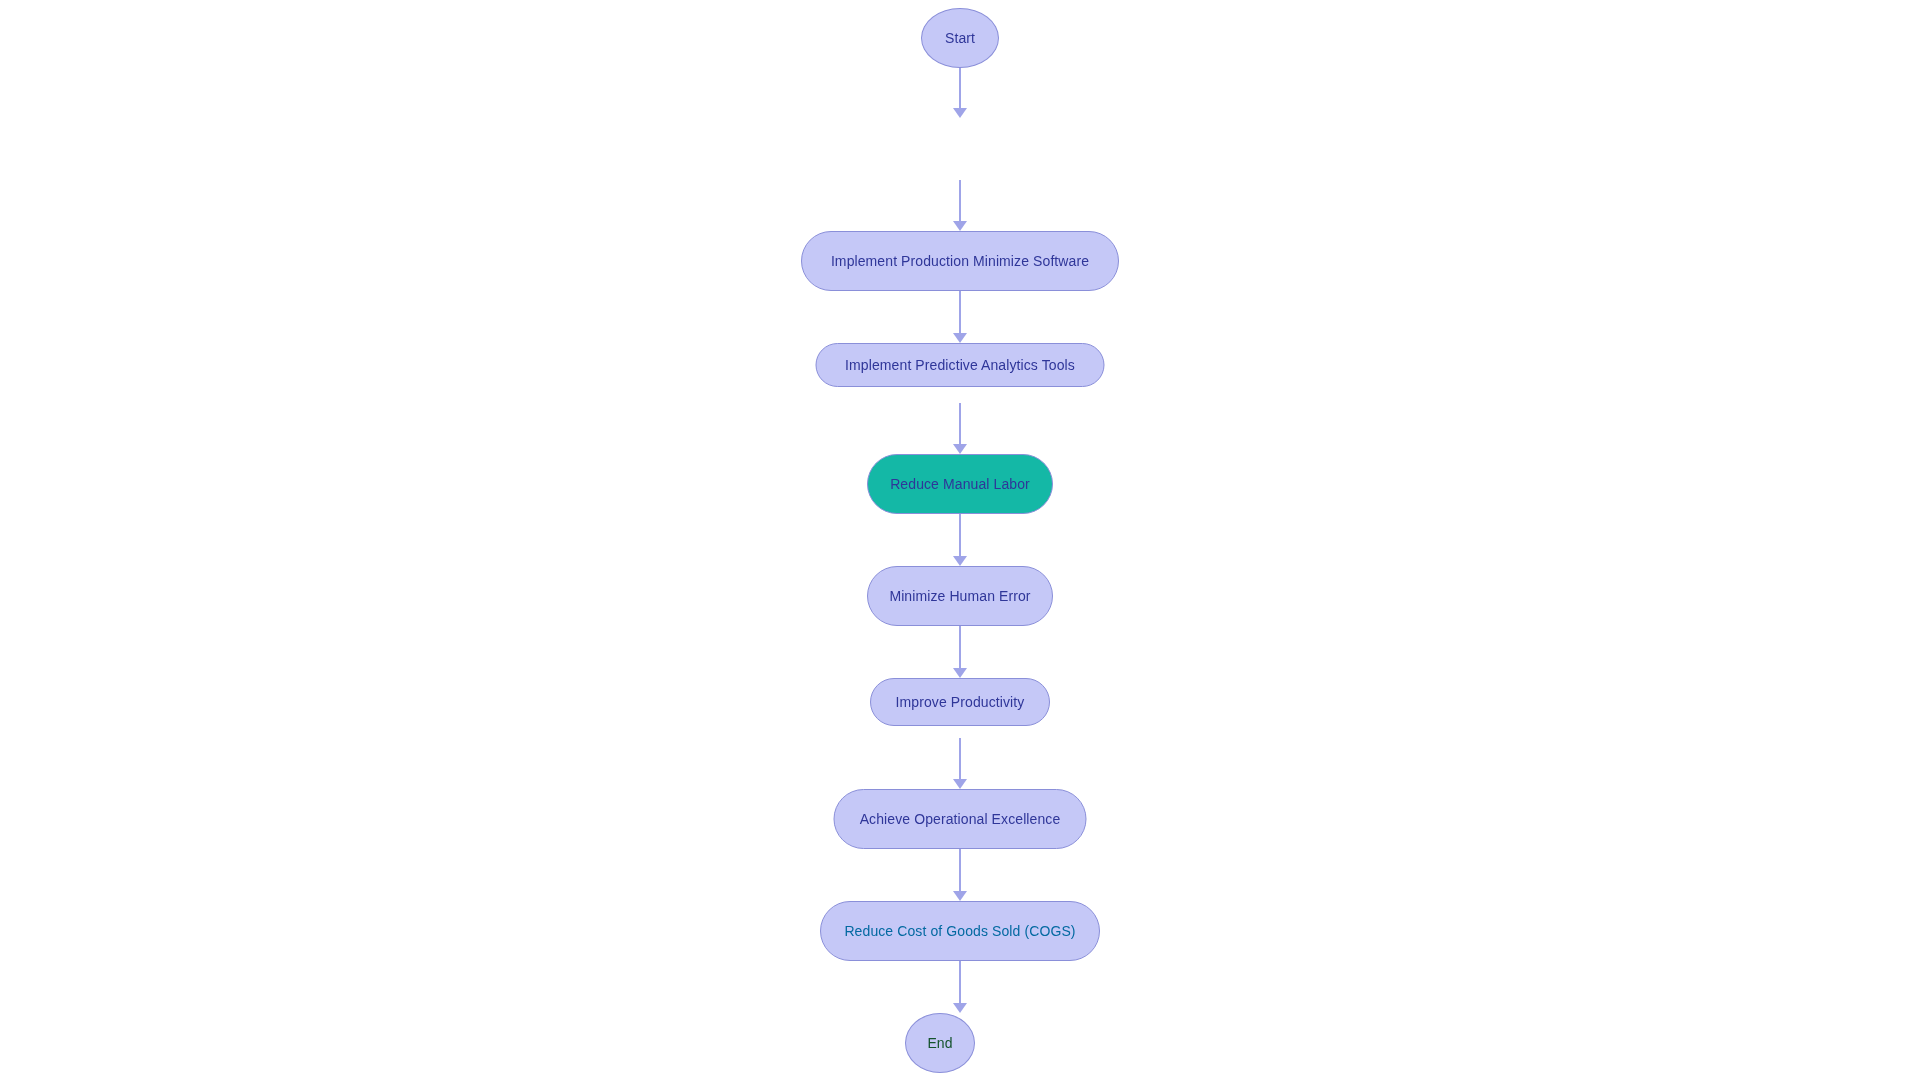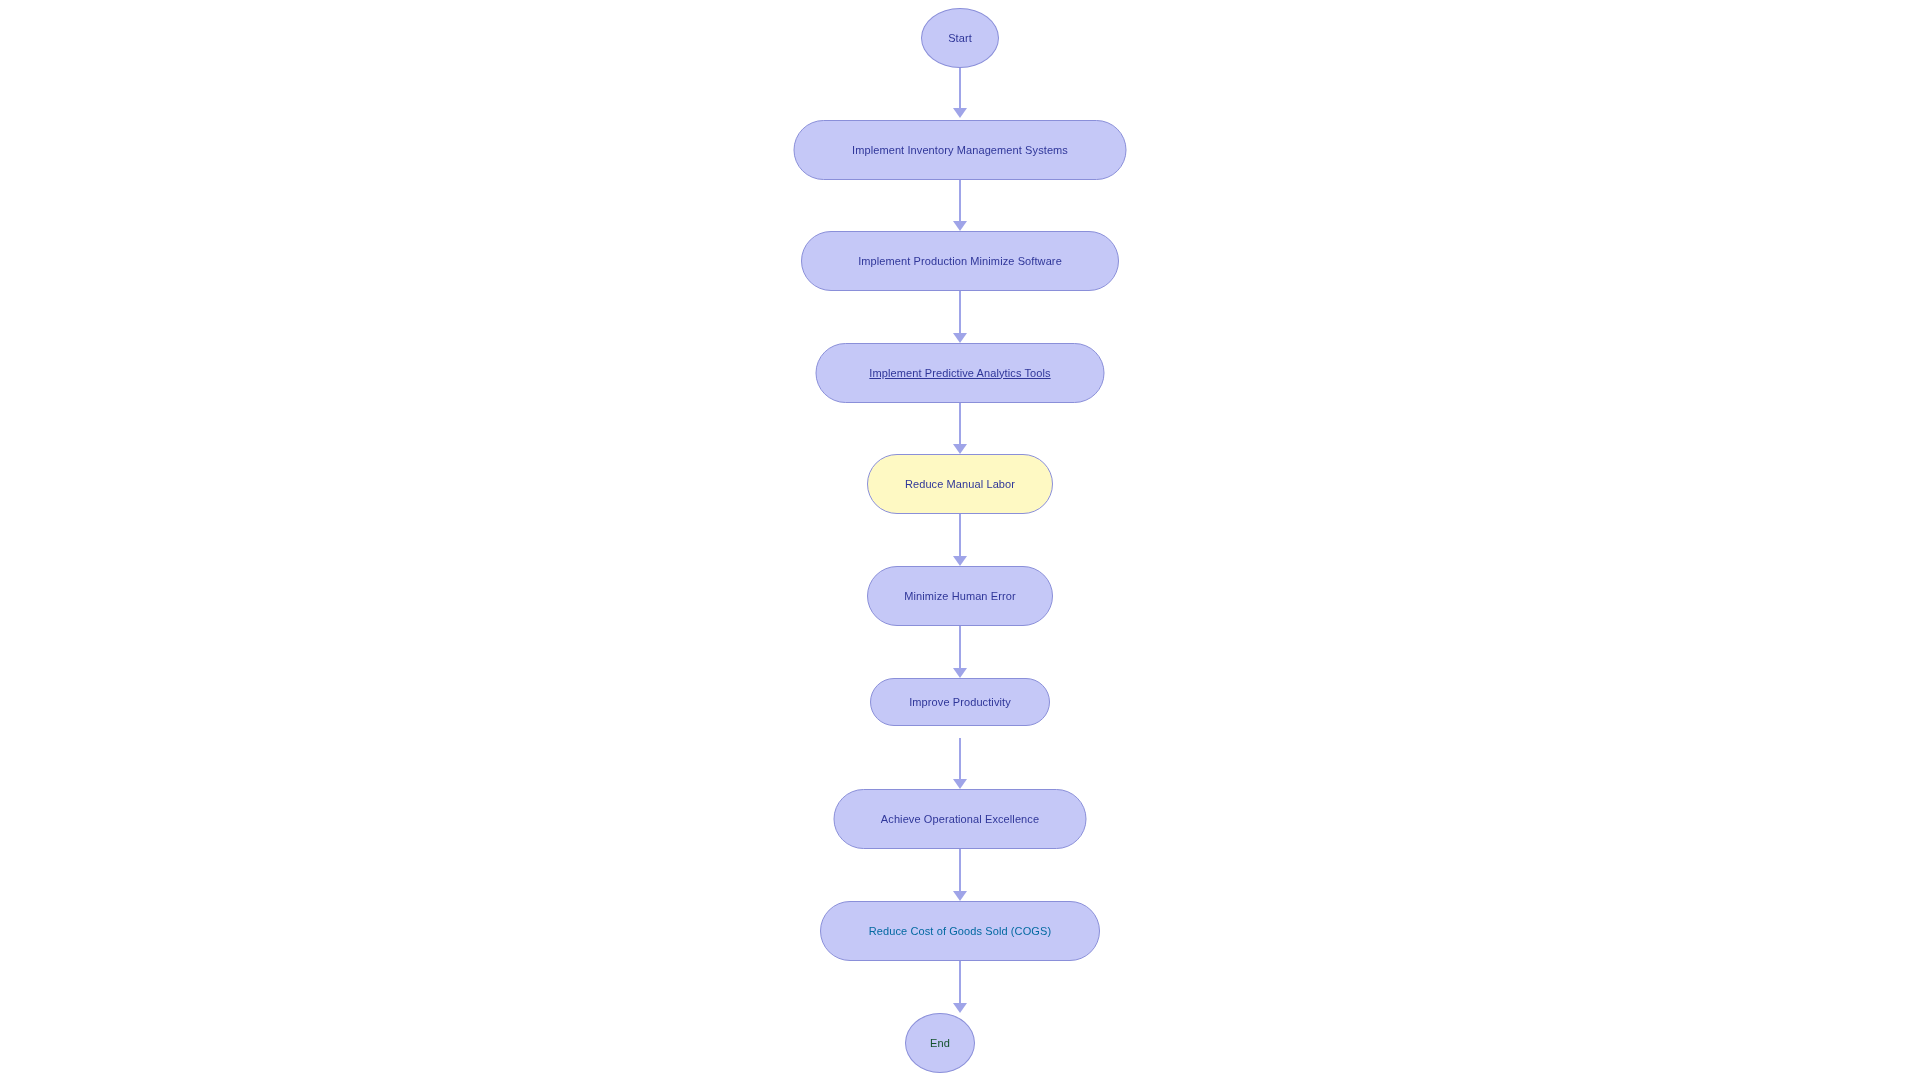--- a/index.html
+++ b/index.html
@@ -24,21 +24,21 @@
   .node {
     position: absolute;
     box-sizing: border-box;
     display: flex;
     align-items: center;
     justify-content: center;
     background: #c5c8f7;
     border: 1.5px solid #8a8fd9;
     color: #2f3699;
     font-family: "Liberation Sans", sans-serif;
-    font-size: 11px;
+    font-size: 14px;
     font-weight: 400;
     letter-spacing: 0.1px;
     white-space: nowrap;
     line-height: 1;
     transform: translateX(-50%);
   }
 
   .node.pill {
     border-radius: 999px;
   }
@@ -113,30 +113,27 @@
       <div class="line" style="height: 43px; background: rgb(159, 164, 232);"></div>
       <div class="arrowhead" style="border-top-color: rgb(159, 164, 232);"></div>
     </div>
     <div class="connector" style="left: 960px; top: 961px; height: 52px; width: 16px;">
       <div class="line" style="height: 43px; background: rgb(159, 164, 232);"></div>
       <div class="arrowhead" style="border-top-color: rgb(159, 164, 232);"></div>
     </div>
     <div class="node terminator" style="left: 960px; top: 8px; width: 78px; height: 60px; background: rgb(197, 200, 247); border-color: rgb(138, 143, 217); color: rgb(47, 54, 153);">
       <span class="node-label">Start</span>
     </div>
-    <div class="node pill" style="left: 960px; top: 120px; width: 333px; height: 60px; background: rgb(197, 200, 247); border-color: rgb(138, 143, 217); color: rgb(47, 54, 153);">
-      <span class="node-label">Implement Inventory Management Systems</span>
-    </div>
     <div class="node pill" style="left: 960px; top: 231px; width: 318px; height: 60px; background: rgb(197, 200, 247); border-color: rgb(138, 143, 217); color: rgb(47, 54, 153);">
       <span class="node-label">Implement Production Minimize Software</span>
     </div>
-    <div class="node pill" style="left: 960px; top: 343px; width: 289px; height: 60px; background: rgb(197, 200, 247); border-color: rgb(138, 143, 217); color: rgb(47, 54, 153); text-decoration: underline;">
+    <div class="node pill" style="left: 960px; top: 343px; width: 289px; height: 44px; background: rgb(197, 200, 247); border-color: rgb(138, 143, 217); color: rgb(47, 54, 153);">
       <span class="node-label">Implement Predictive Analytics Tools</span>
     </div>
-    <div class="node pill" style="left: 960px; top: 454px; width: 186px; height: 60px; background: #fef9c3; border-color: rgb(138, 143, 217); color: rgb(47, 54, 153);">
+    <div class="node pill" style="left: 960px; top: 454px; width: 186px; height: 60px; background: #14b8a6; border-color: rgb(138, 143, 217); color: rgb(47, 54, 153);">
       <span class="node-label">Reduce Manual Labor</span>
     </div>
     <div class="node pill" style="left: 960px; top: 566px; width: 186px; height: 60px; background: rgb(197, 200, 247); border-color: rgb(138, 143, 217); color: rgb(47, 54, 153);">
       <span class="node-label">Minimize Human Error</span>
     </div>
     <div class="node pill" style="left: 960px; top: 678px; width: 180px; height: 48px; background: rgb(197, 200, 247); border-color: rgb(138, 143, 217); color: rgb(47, 54, 153);">
       <span class="node-label">Improve Productivity</span>
     </div>
     <div class="node pill" style="left: 960px; top: 789px; width: 253px; height: 60px; background: rgb(197, 200, 247); border-color: rgb(138, 143, 217); color: rgb(47, 54, 153);">
       <span class="node-label">Achieve Operational Excellence</span>

